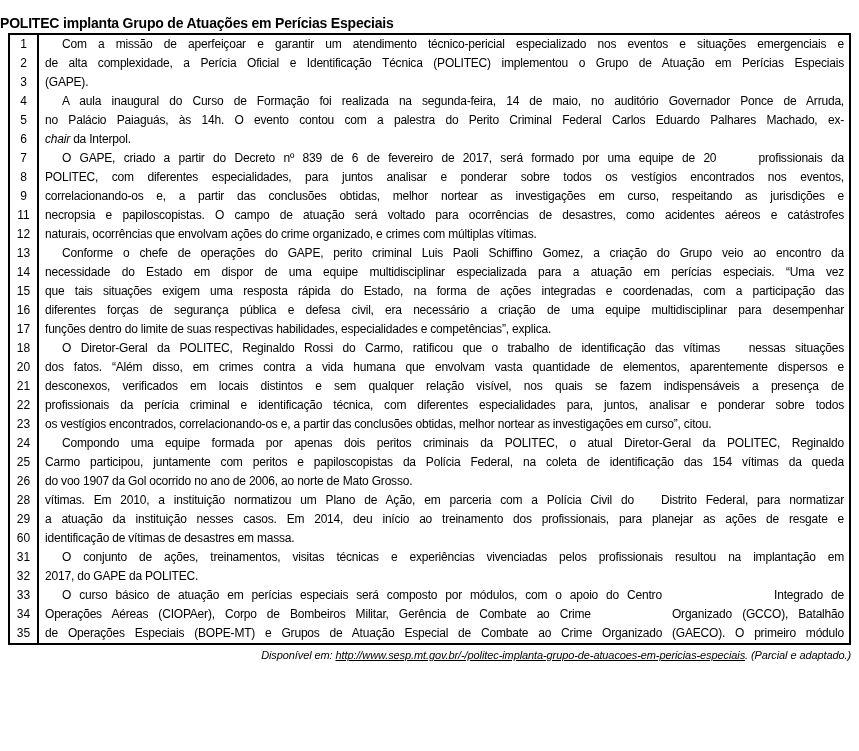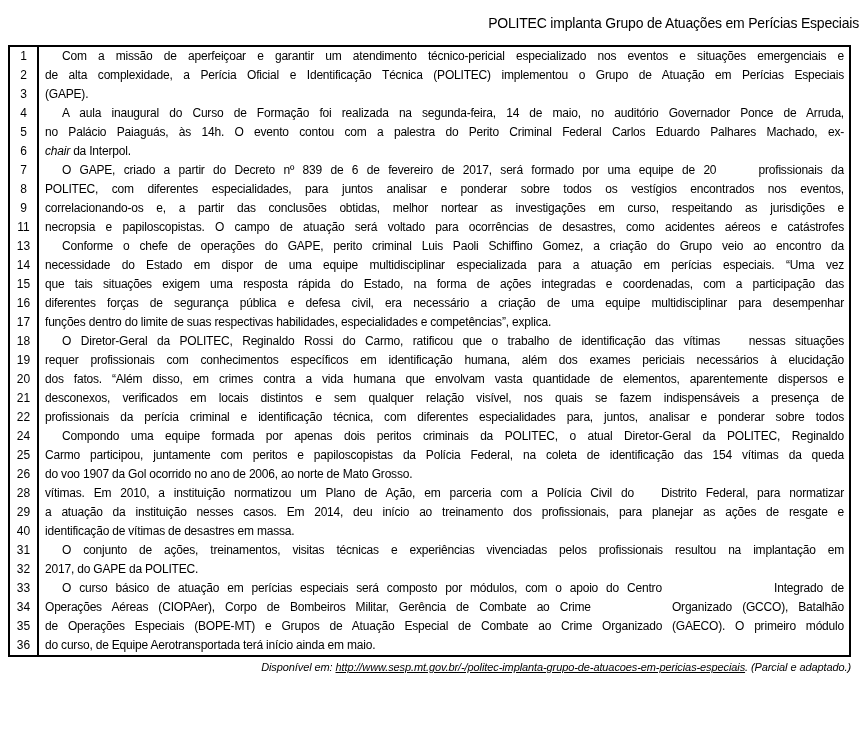--- a/index.html
+++ b/index.html
@@ -12,23 +12,23 @@
     font-family: "Liberation Sans", sans-serif;
     color: #000000;
   }
   .page {
     width: 859px;
     height: 751px;
     position: relative;
   }
   .title {
     padding-top: 15px;
-    padding-bottom: 13px;
-    text-align: right;
-    font-weight: normal;
+    padding-bottom: 1px;
+    text-align: left;
+    font-weight: bold;
     font-size: 14px;
     line-height: 17px;
     letter-spacing: -0.2px;
   }
   .textbox {
     margin: 0 8px;
     border: 2px solid #000000;
   }
   .row {
     display: flex;
@@ -121,20 +121,24 @@
         </div>
         <div class="row">
           <div class="num">9</div>
           <div class="txt">correlacionando-os e, a partir das conclusões obtidas, melhor nortear as investigações em curso, respeitando as jurisdições e</div>
         </div>
         <div class="row">
           <div class="num">11</div>
           <div class="txt">necropsia e papiloscopistas. O campo de atuação será voltado para ocorrências de desastres, como acidentes aéreos e catástrofes</div>
         </div>
         <div class="row">
+          <div class="num">12</div>
+          <div class="txt end">naturais, ocorrências que envolvam ações do crime organizado, e crimes com múltiplas vítimas.</div>
+        </div>
+        <div class="row">
           <div class="num">13</div>
           <div class="txt indent">Conforme o chefe de operações do GAPE, perito criminal Luis Paoli Schiffino Gomez, a criação do Grupo veio ao encontro da</div>
         </div>
         <div class="row">
           <div class="num">14</div>
           <div class="txt">necessidade do Estado em dispor de uma equipe multidisciplinar especializada para a atuação em perícias especiais. “Uma vez</div>
         </div>
         <div class="row">
           <div class="num">15</div>
           <div class="txt">que tais situações exigem uma resposta rápida do Estado, na forma de ações integradas e coordenadas, com a participação das</div>
@@ -145,57 +149,57 @@
         </div>
         <div class="row">
           <div class="num">17</div>
           <div class="txt end">funções dentro do limite de suas respectivas habilidades, especialidades e competências”, explica.</div>
         </div>
         <div class="row">
           <div class="num">18</div>
           <div class="txt indent">O Diretor-Geral da POLITEC, Reginaldo Rossi do Carmo, ratificou que o trabalho de identificação das vítimas&nbsp;&nbsp; nessas situações</div>
         </div>
         <div class="row">
-          <div class="num">19</div>
-          <div class="txt">requer profissionais com conhecimentos específicos em identificação humana, além dos exames periciais necessários à elucidação</div>
-        </div>
-        <div class="row">
           <div class="num">20</div>
           <div class="txt">dos fatos. “Além disso, em crimes contra a vida humana que envolvam vasta quantidade de elementos, aparentemente dispersos e</div>
         </div>
         <div class="row">
           <div class="num">21</div>
           <div class="txt">desconexos, verificados em locais distintos e sem qualquer relação visível, nos quais se fazem indispensáveis a presença de</div>
         </div>
         <div class="row">
           <div class="num">22</div>
           <div class="txt">profissionais da perícia criminal e identificação técnica, com diferentes especialidades para, juntos, analisar e ponderar sobre todos</div>
         </div>
         <div class="row">
+          <div class="num">23</div>
+          <div class="txt end">os vestígios encontrados, correlacionando-os e, a partir das conclusões obtidas, melhor nortear as investigações em curso”, citou.</div>
+        </div>
+        <div class="row">
           <div class="num">24</div>
           <div class="txt indent">Compondo uma equipe formada por apenas dois peritos criminais da POLITEC, o atual Diretor-Geral da POLITEC, Reginaldo</div>
         </div>
         <div class="row">
           <div class="num">25</div>
           <div class="txt">Carmo participou, juntamente com peritos e papiloscopistas da Polícia Federal, na coleta de identificação das 154 vítimas da queda</div>
         </div>
         <div class="row">
           <div class="num">26</div>
           <div class="txt end">do voo 1907 da Gol ocorrido no ano de 2006, ao norte de Mato Grosso.</div>
         </div>
         <div class="row">
           <div class="num">28</div>
           <div class="txt">vítimas. Em 2010, a instituição normatizou um Plano de Ação, em parceria com a Polícia Civil do&nbsp;&nbsp; Distrito Federal, para normatizar</div>
         </div>
         <div class="row">
           <div class="num">29</div>
           <div class="txt">a atuação da instituição nesses casos. Em 2014, deu início ao treinamento dos profissionais, para planejar as ações de resgate e</div>
         </div>
         <div class="row">
-          <div class="num">40</div>
+          <div class="num">60</div>
           <div class="txt end">identificação de vítimas de desastres em massa.</div>
         </div>
         <div class="row">
           <div class="num">31</div>
           <div class="txt indent">O conjunto de ações, treinamentos, visitas técnicas e experiências vivenciadas pelos profissionais resultou na implantação em</div>
         </div>
         <div class="row">
           <div class="num">32</div>
           <div class="txt end">2017, do GAPE da POLITEC.</div>
         </div>
@@ -204,22 +208,18 @@
           <div class="txt indent">O curso básico de atuação em perícias especiais será composto por módulos, com o apoio do Centro&nbsp;&nbsp;&nbsp;&nbsp;&nbsp;&nbsp;&nbsp;&nbsp;&nbsp;&nbsp;&nbsp;&nbsp;&nbsp; Integrado de</div>
         </div>
         <div class="row">
           <div class="num">34</div>
           <div class="txt">Operações Aéreas (CIOPAer), Corpo de Bombeiros Militar, Gerência de Combate ao Crime&nbsp;&nbsp;&nbsp;&nbsp;&nbsp;&nbsp;&nbsp; Organizado (GCCO), Batalhão</div>
         </div>
         <div class="row">
           <div class="num">35</div>
           <div class="txt">de Operações Especiais (BOPE-MT) e Grupos de Atuação Especial de Combate ao Crime Organizado (GAECO). O primeiro módulo</div>
         </div>
-        <div class="row">
-          <div class="num">36</div>
-          <div class="txt end">do curso, de Equipe Aerotransportada terá início ainda em maio.</div>
-        </div>
       </div>
   </div>
 
   <div class="footer"><span>Disponível em: </span><span class="url">http://www.sesp.mt.gov.br/-/politec-implanta-grupo-de-atuacoes-em-pericias-especiais</span><span>. (Parcial e adaptado.)</span></div>
 
 </div>
 
 </body></html>

